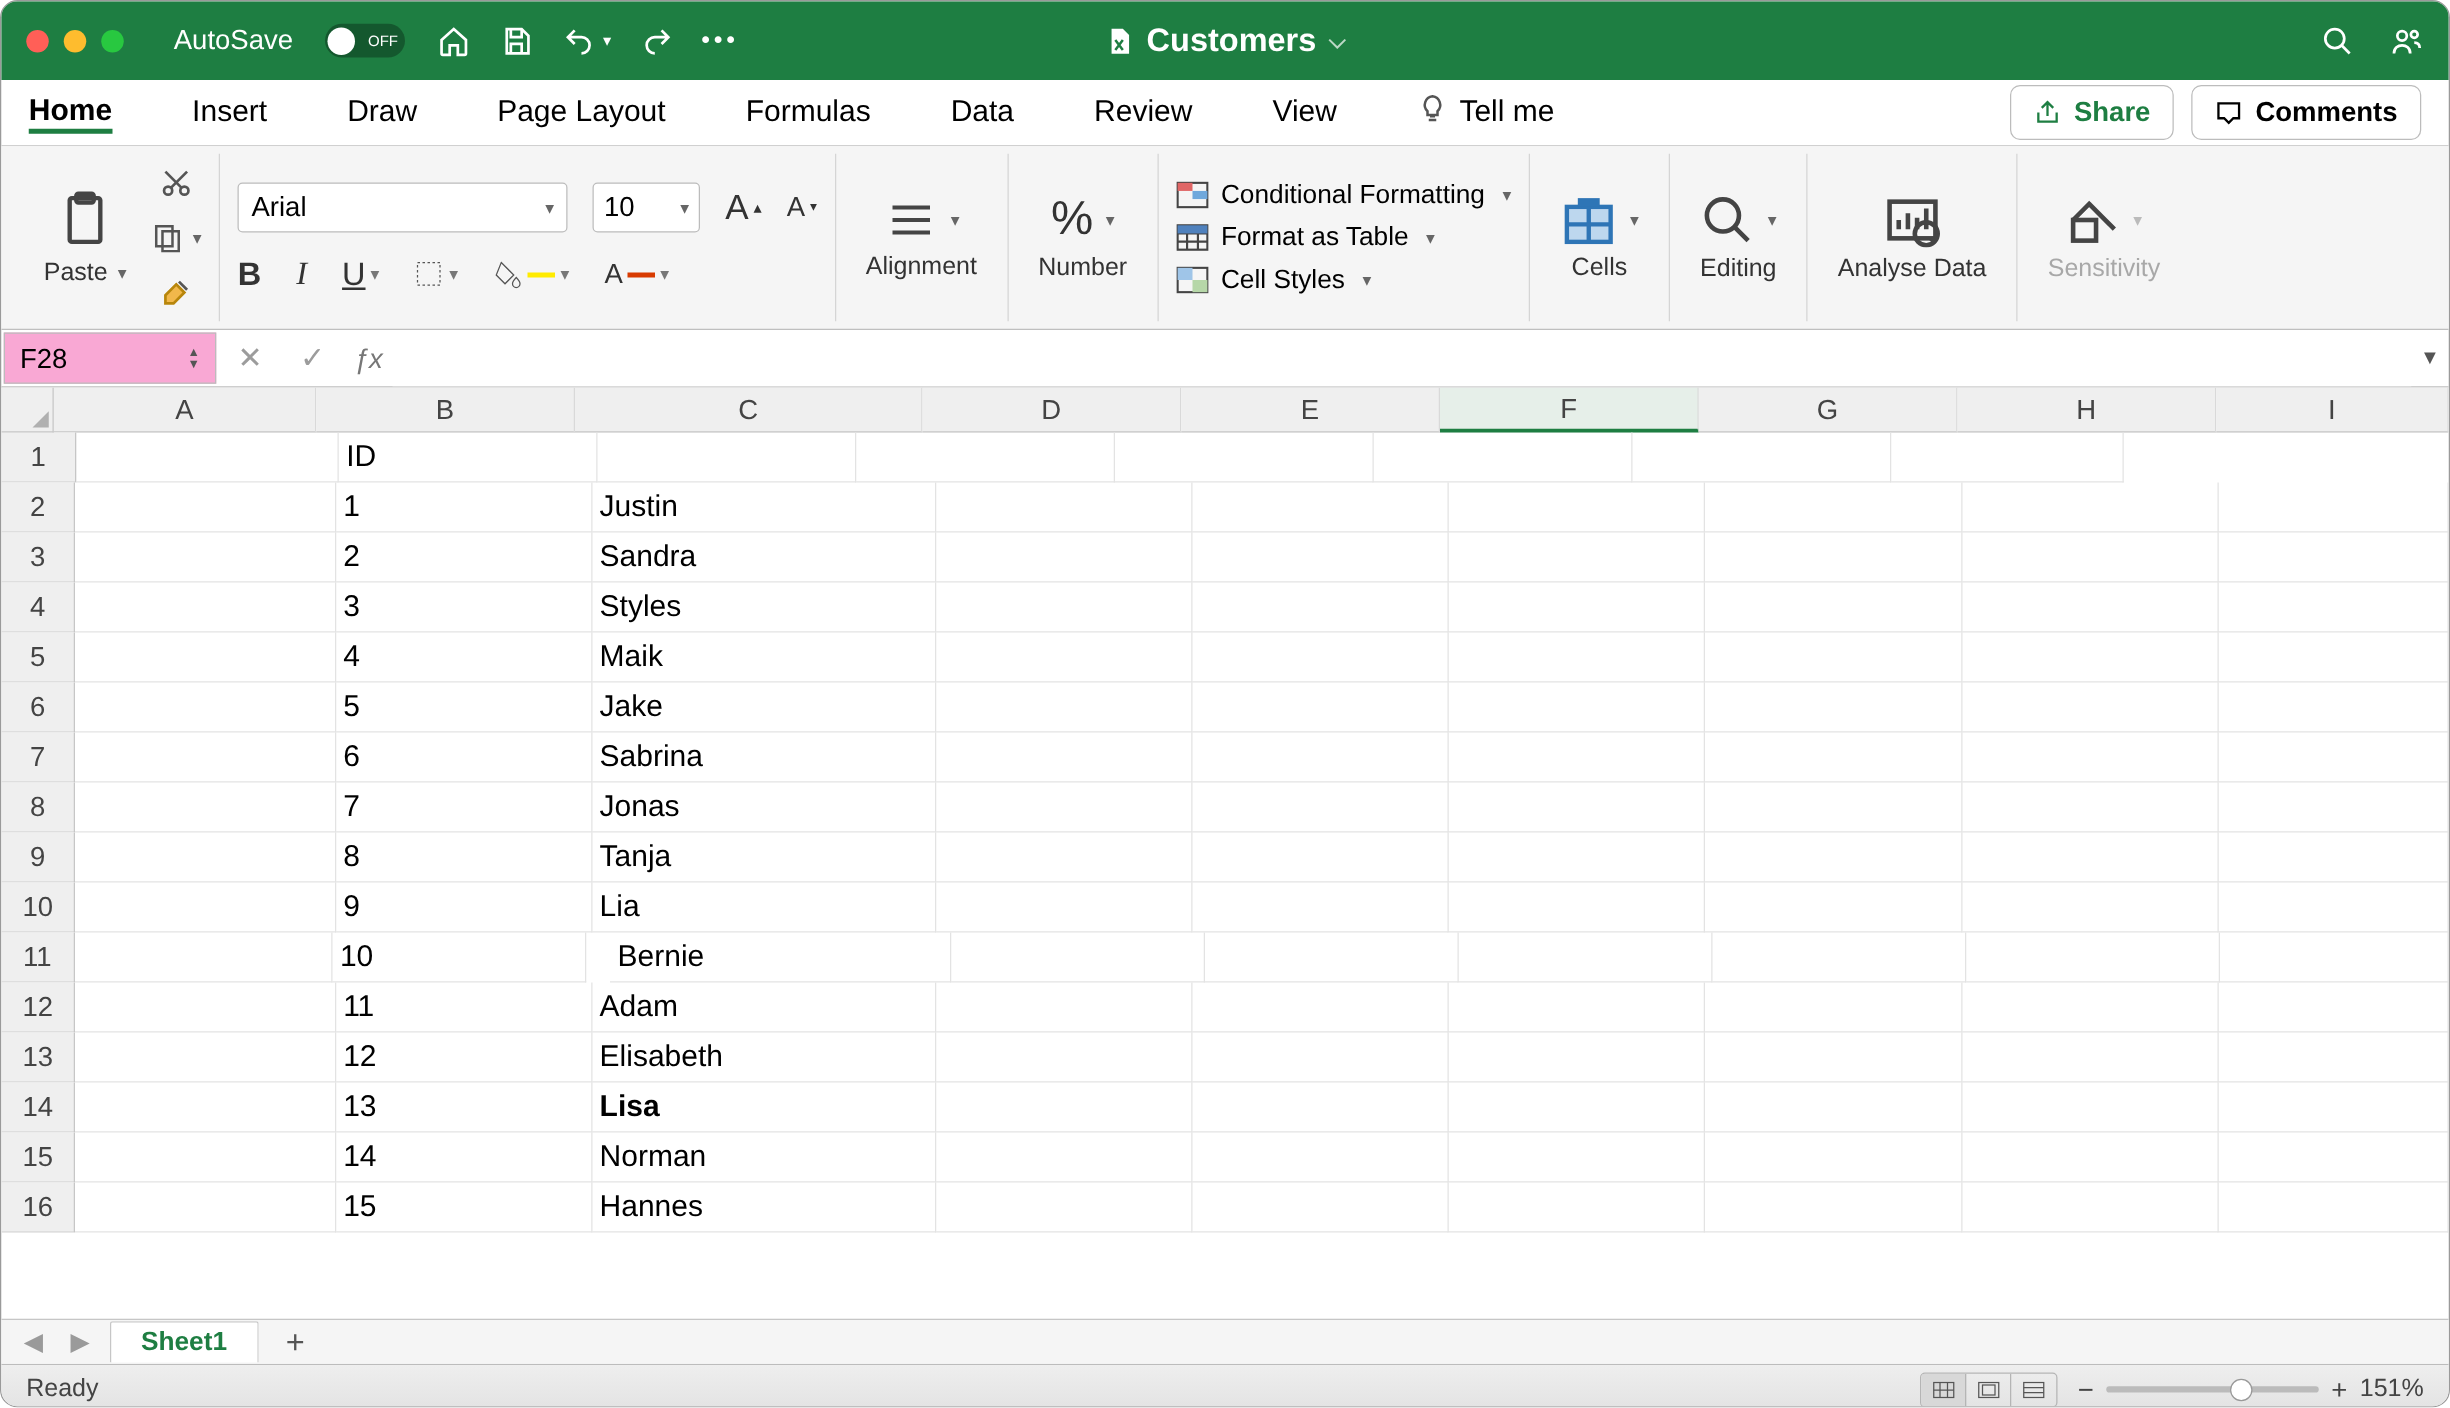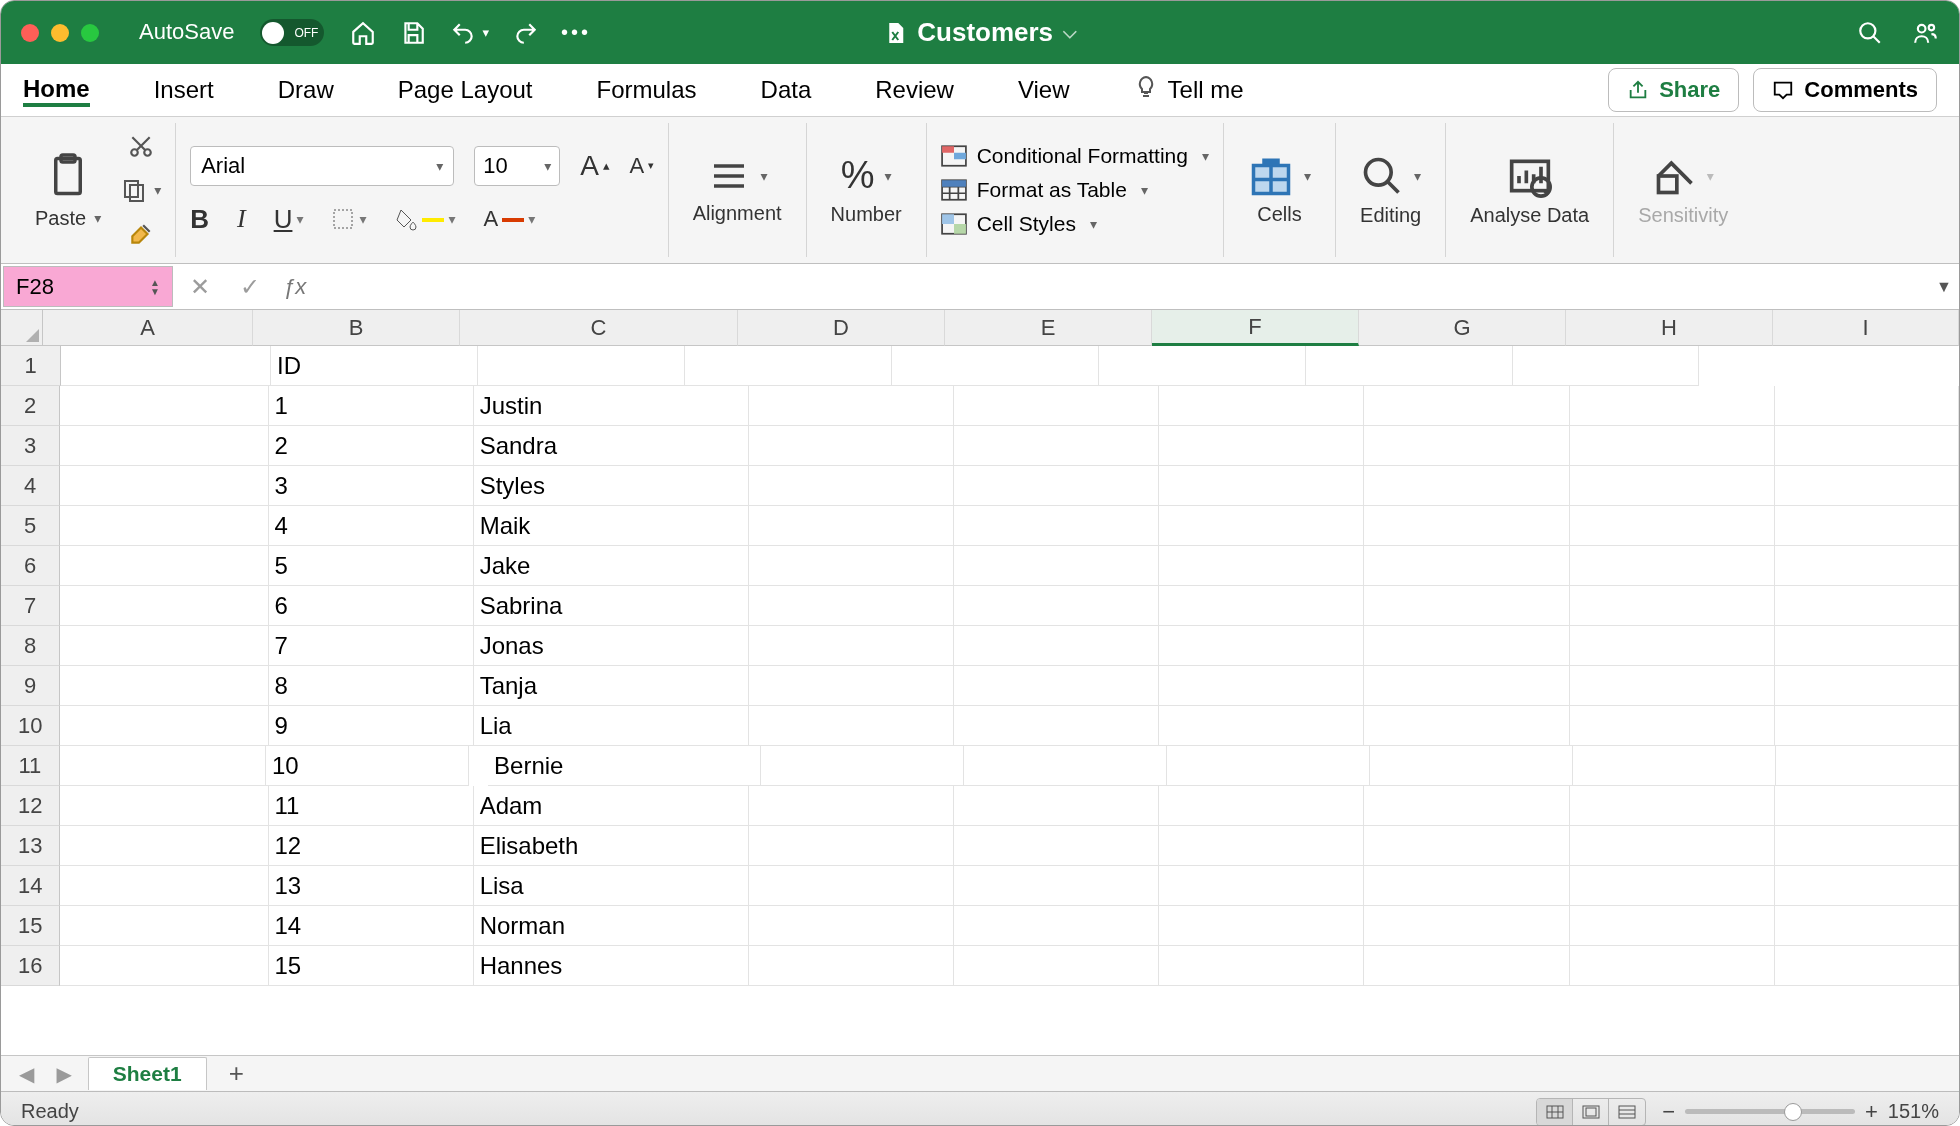--- a/index.html
+++ b/index.html
@@ -550,21 +550,21 @@
           <div class="cell" style="width: 207px;"></div>
           <div class="cell" style="width: 207px;"></div>
           <div class="cell" style="width: 207px;"></div>
           <div class="cell" style="width: 207px;"></div>
           <div class="cell" style="width: 186px;"></div>
         </div>
         <div class="row">
           <div class="rowh">14</div>
           <div class="cell" style="width: 210px;"></div>
           <div class="cell" style="width: 207px;">13</div>
-          <div class="cell" style="width: 278px;">Lisa</div>
+          <div class="cell" style="width: 278px; font-weight: bold;">Lisa</div>
           <div class="cell" style="width: 207px;"></div>
           <div class="cell" style="width: 207px;"></div>
           <div class="cell" style="width: 207px;"></div>
           <div class="cell" style="width: 207px;"></div>
           <div class="cell" style="width: 207px;"></div>
           <div class="cell" style="width: 186px;"></div>
         </div>
         <div class="row">
           <div class="rowh">15</div>
           <div class="cell" style="width: 210px;"></div>

